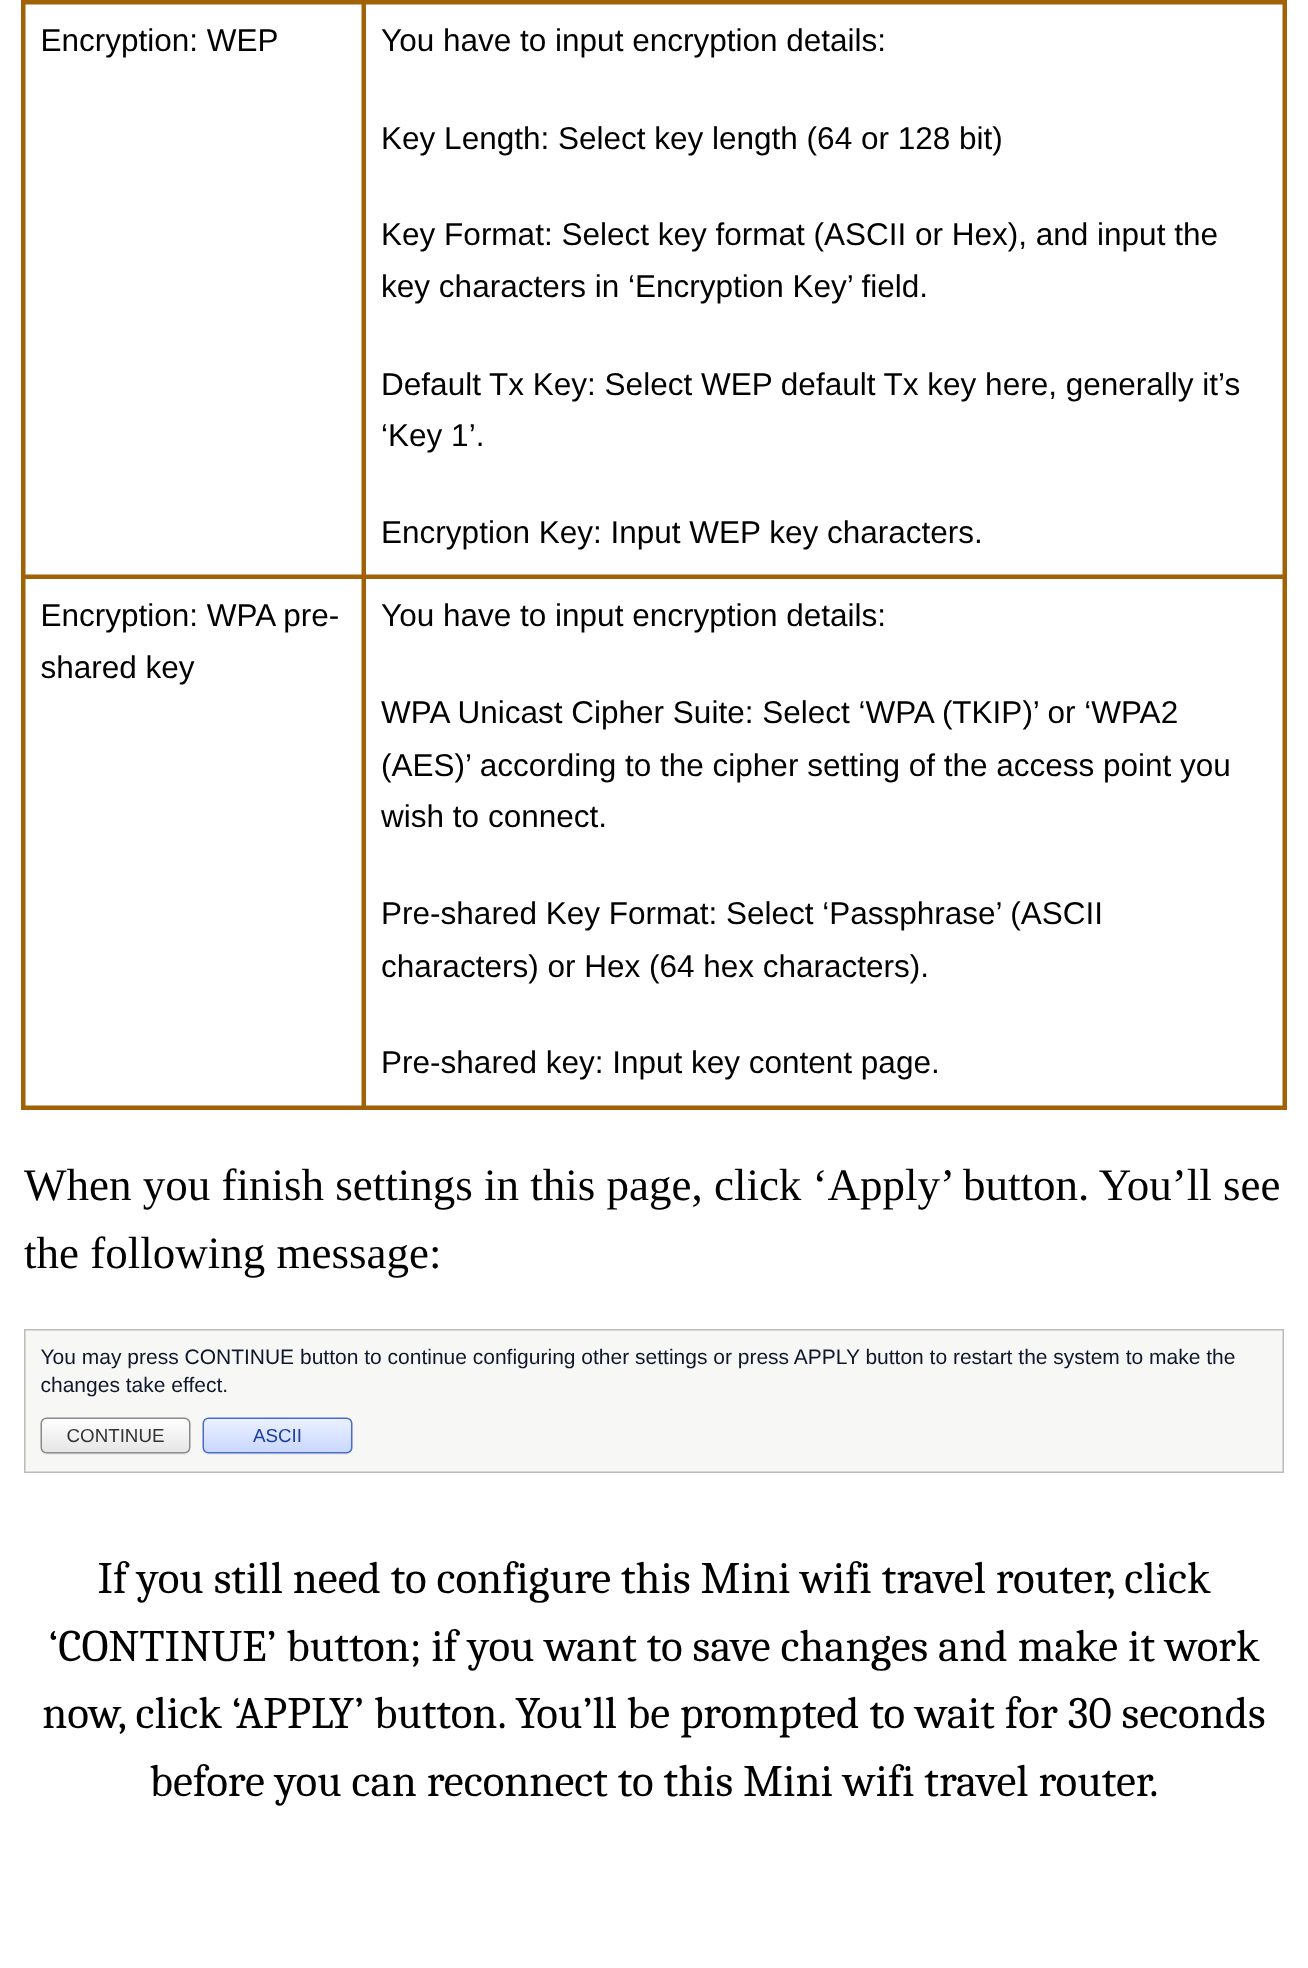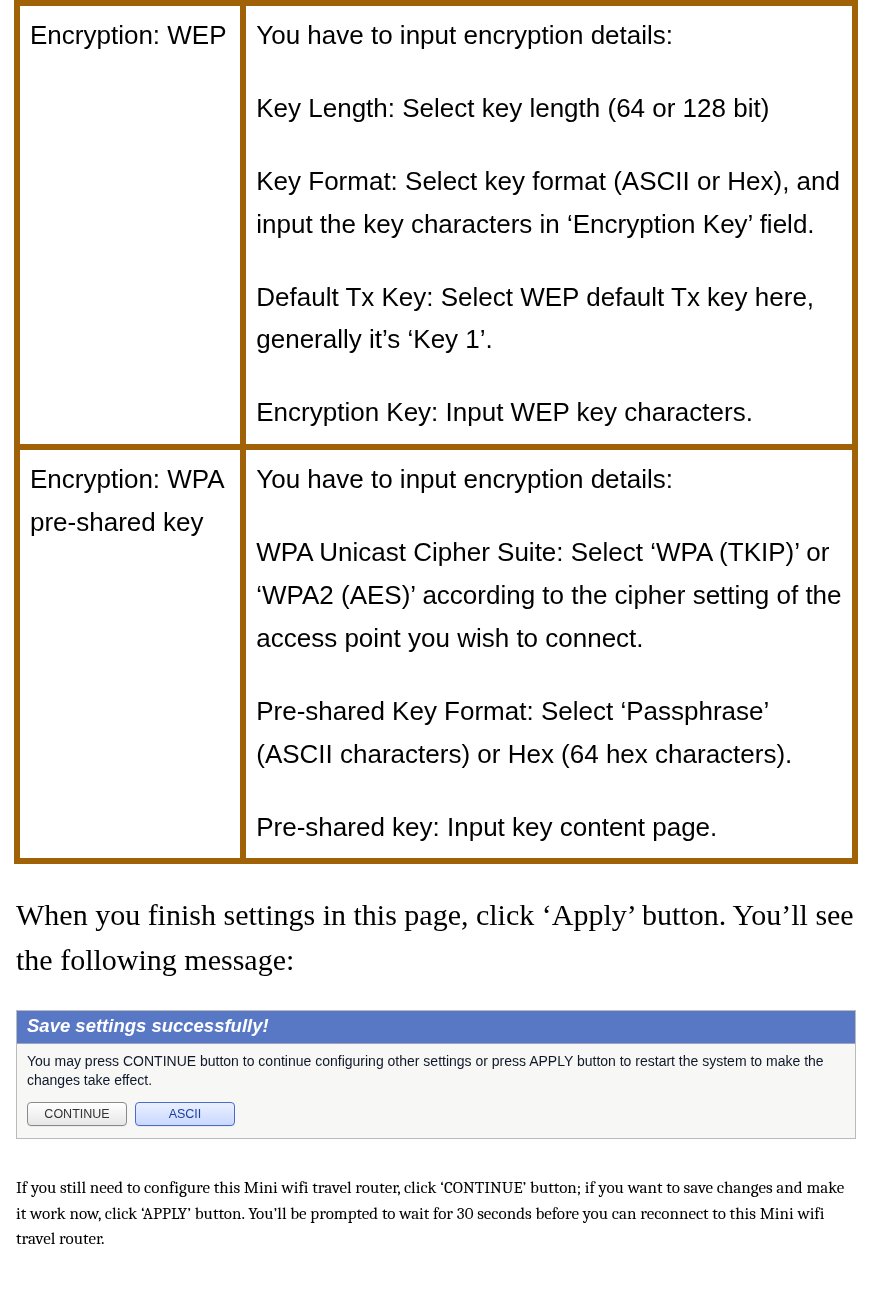--- a/index.html
+++ b/index.html
@@ -13,24 +13,24 @@
     width: 872px;
     box-sizing: border-box;
     padding: 0 14px 30px 14px;
   }
   table.encryption-table {
     border-collapse: collapse;
     width: 100%;
     table-layout: fixed;
   }
   table.encryption-table td {
-    border: 6px solid #a16207;
+    border: 3px solid #a16207;
     vertical-align: top;
     padding: 8px 10px 10px 10px;
-    font-size: 26px;
+    font-size: 21px;
     line-height: 1.65;
   }
   table.encryption-table col.left { width: 27%; }
   table.encryption-table col.right { width: 73%; }
   .cell-block p {
     margin: 0 0 30px 0;
   }
   .cell-block p:last-child {
     margin-bottom: 0;
   }
@@ -82,23 +82,24 @@
     box-shadow: 0 1px 0 rgba(0,0,0,0.05);
     cursor: pointer;
   }
   .ui-button.apply {
     border-color: #4a6cc9;
     background: linear-gradient(#eaf0ff, #cad8ff);
     color: #1b3ea0;
   }
   .body-text-2 {
     font-family: Cambria, "Times New Roman", Times, serif;
-    font-size: 17px;
+    font-size: 30px;
     line-height: 1.5;
-    margin: 36px 2px 0 2px;
+    margin: 48px 2px 0 2px;
+    text-align: center;
   }
 </style>
 </head>
 <body>
 
 <div class="page">
 
   <table class="encryption-table">
     <colgroup>
       <col class="left">
@@ -127,21 +128,20 @@
             <p>Pre-shared key: Input key content page.</p>
           </div>
         </td>
       </tr>
     </tbody>
   </table>
 
   <p class="body-text">When you finish settings in this page, click ‘Apply’ button. You’ll see the following message:</p>
 
   <div class="dialog-screenshot">
-    <div class="dialog-header">Save settings successfully!</div>
     <div class="dialog-body">You may press CONTINUE button to continue configuring other settings or press APPLY button to restart the system to make the changes take effect.</div>
     <div class="dialog-buttons">
       <button class="ui-button" type="button">CONTINUE</button>
       <button class="ui-button apply" type="button">ASCII</button>
     </div>
   </div>
 
   <p class="body-text-2">If you still need to configure this Mini wifi travel router, click ‘CONTINUE’ button; if you want to save changes and make it work now, click ‘APPLY’ button. You’ll be prompted to wait for 30 seconds before you can reconnect to this Mini wifi travel router.</p>
 
 </div>

